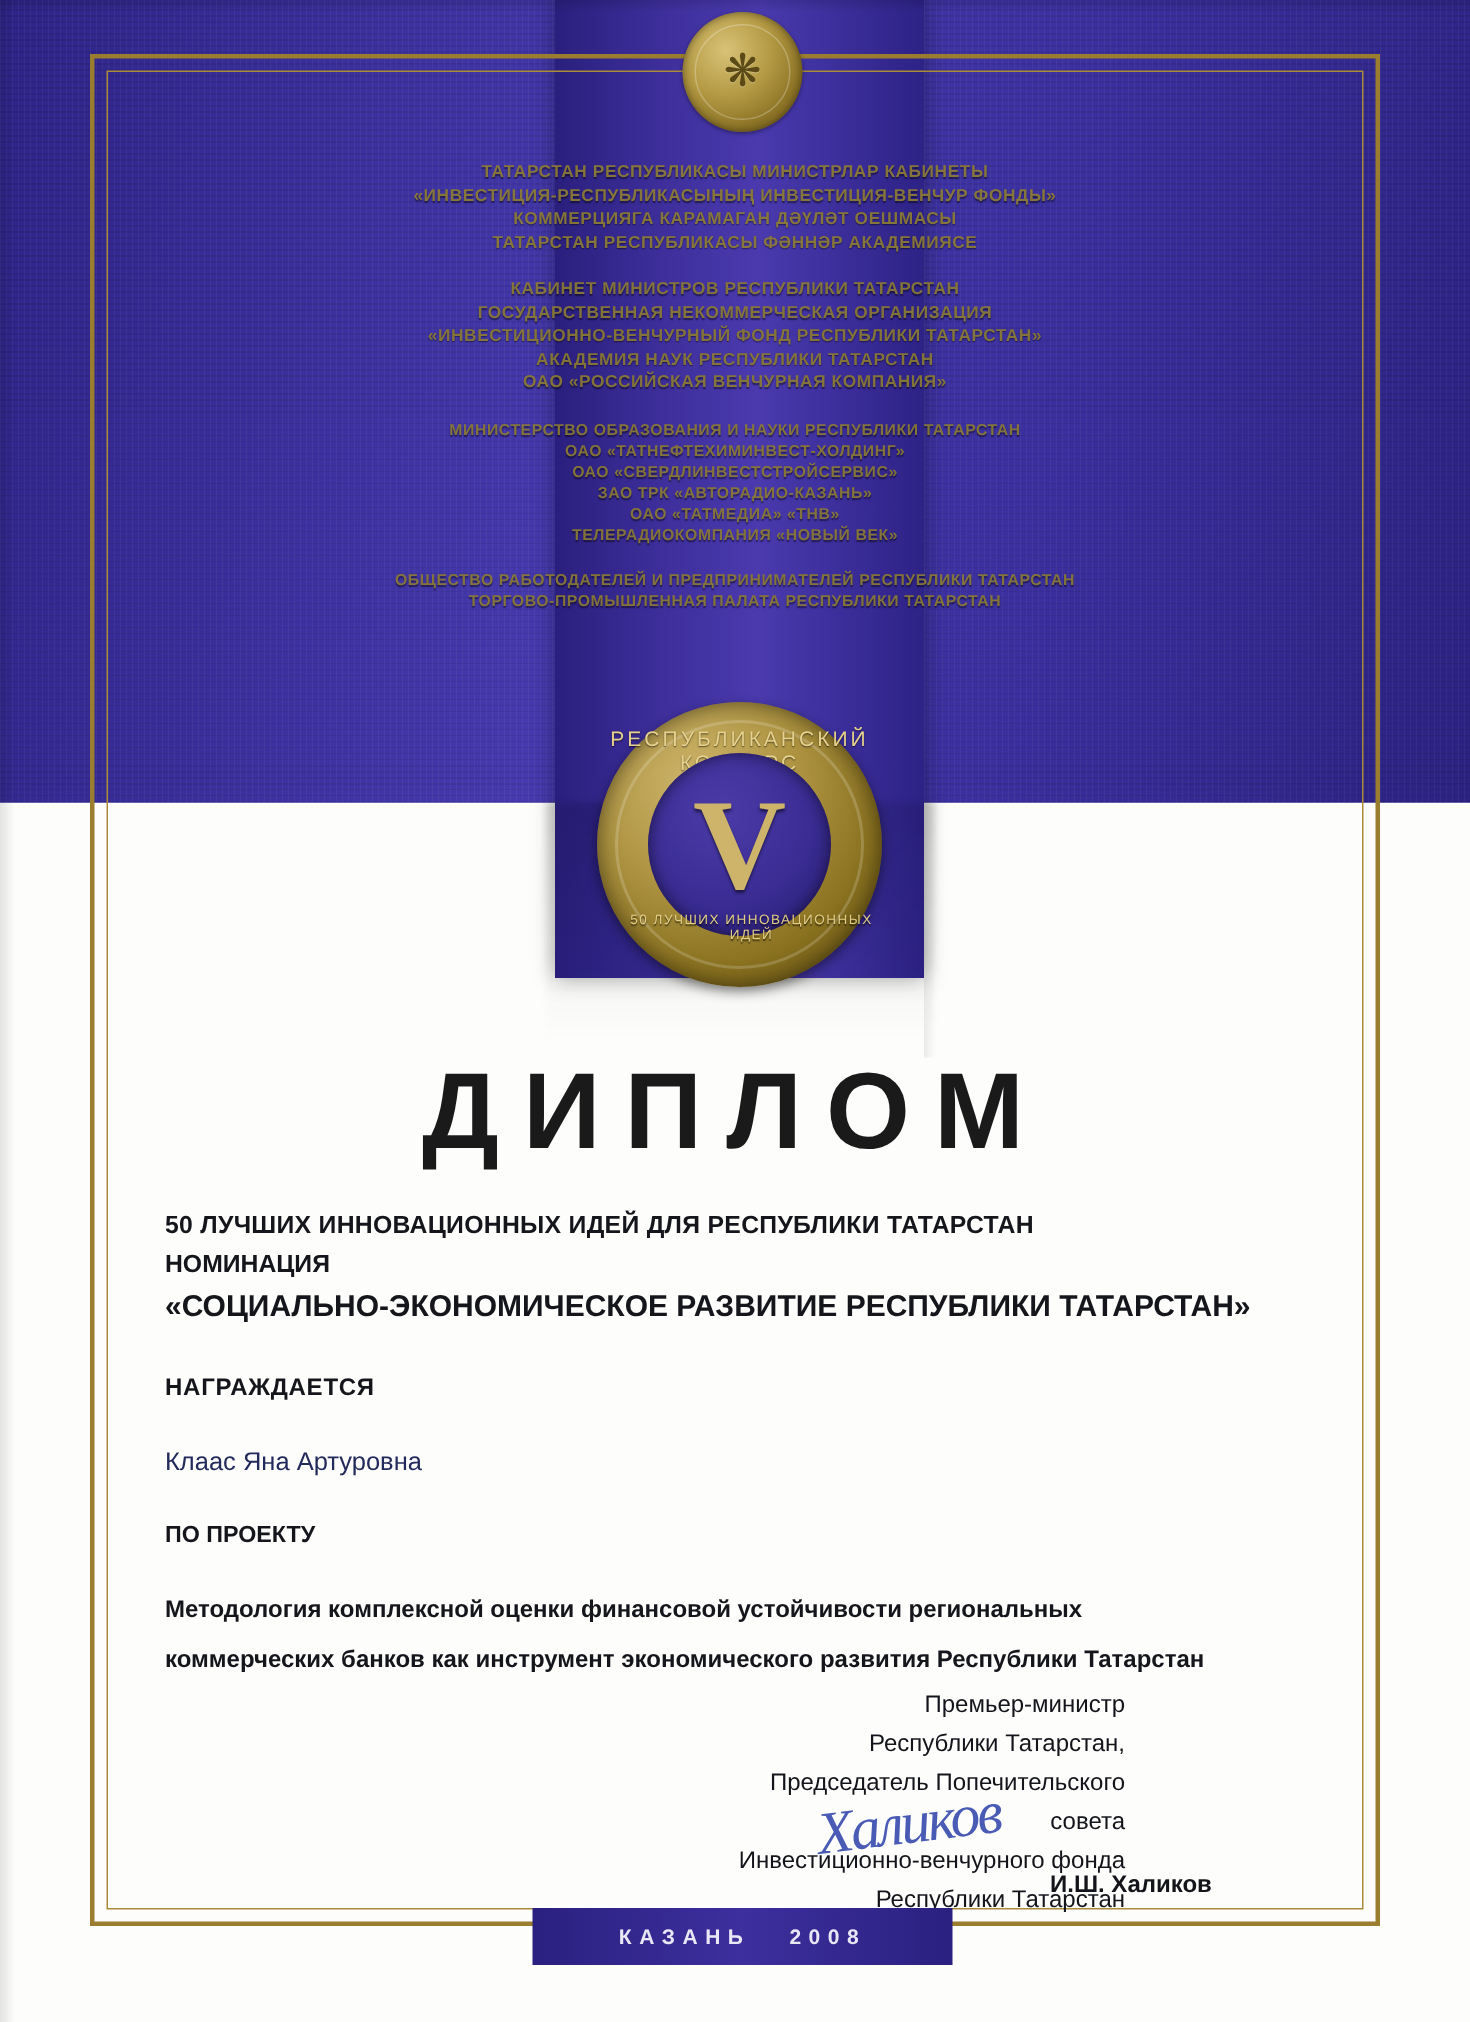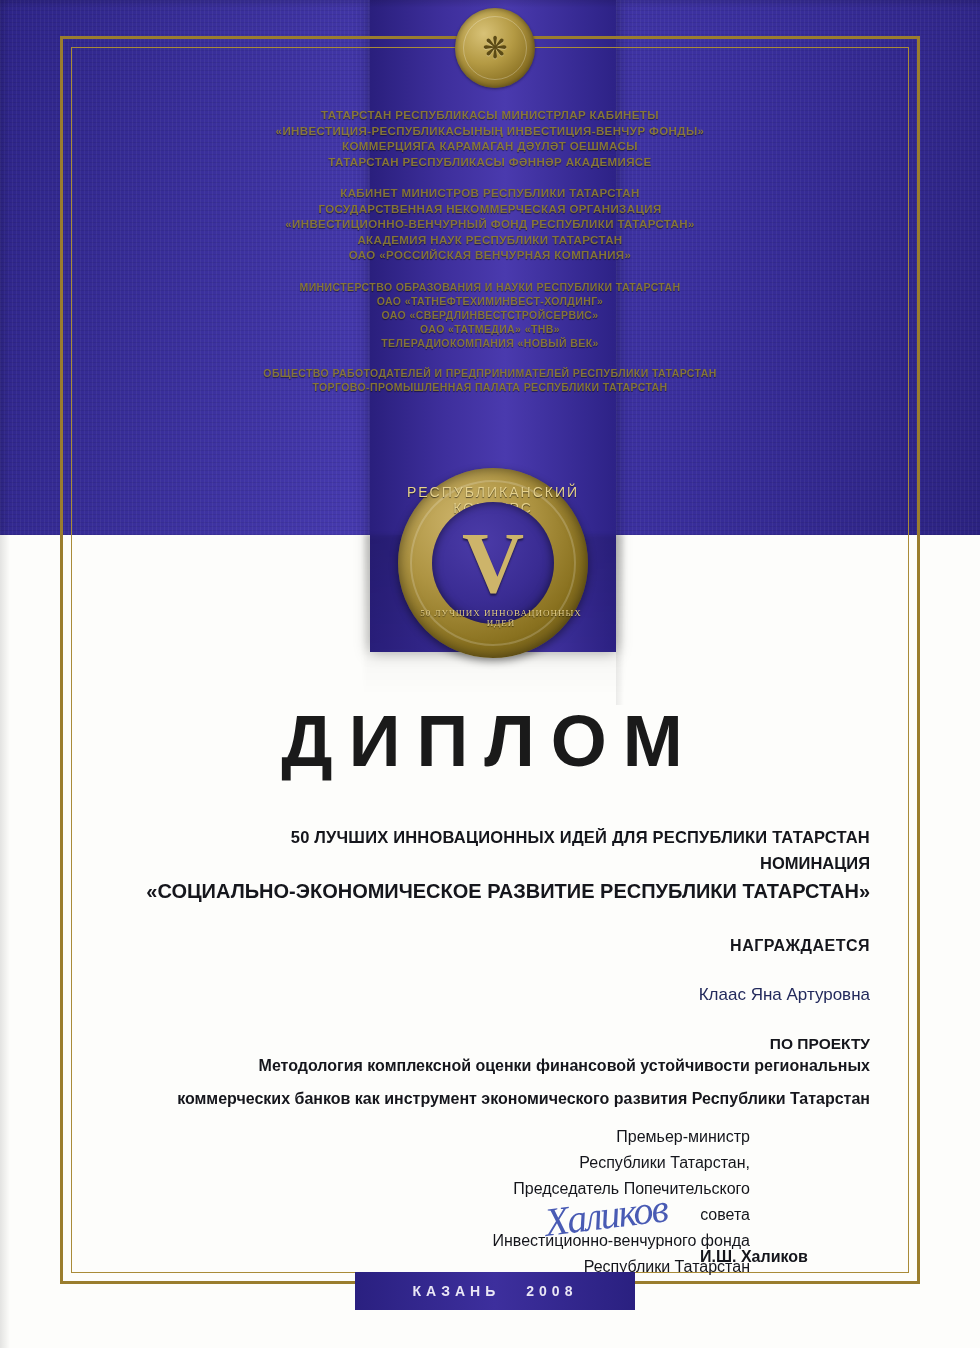--- a/index.html
+++ b/index.html
@@ -168,21 +168,20 @@
     text-shadow: 0 2px 2px rgba(0,0,0,0.5);
   }
   .medal-caption {
     position: absolute;
     left: 16px; right: 0; bottom: 30px;
     text-align: center;
     font-size: 9px;
     letter-spacing: 1px;
     color: #e2cd86;
     text-shadow: 0 1px 1px rgba(0,0,0,0.6);
-    font-family: Liberation Serif, serif;
   }
   .medal-top-arc {
     position: absolute;
     left: 0; right: 0; top: 16px;
     text-align: center;
     font-size: 14px;
     letter-spacing: 2px;
     color: #e6d28d;
     text-shadow: 0 1px 1px rgba(0,0,0,0.6);
   }
@@ -195,23 +194,23 @@
     font-size: 72px;
     font-weight: bold;
     letter-spacing: 16px;
     color: #1a1a1a;
     font-family: "Liberation Sans", sans-serif;
   }
   
   .body-block {
     position: absolute;
     left: 110px;
-    top: 828px;
+    top: 808px;
     width: 760px;
-    text-align: right;
+    text-align: left;
     color: #15161c;
   }
   .l-nomination-1 {
     font-size: 16.5px;
     font-weight: bold;
     letter-spacing: 0.2px;
     margin-bottom: 7px;
   }
   .l-nomination-2 {
     font-size: 16.5px;
@@ -230,20 +229,21 @@
     margin-bottom: 30px;
   }
   .l-recipient {
     font-size: 17px;
     color: #232a5c;
     margin-bottom: 30px;
   }
   .l-project-label {
     font-size: 15.5px;
     font-weight: bold;
+    margin-bottom: 28px;
   }
   .l-project-title {
     font-size: 16px;
     font-weight: bold;
     line-height: 25px;
     margin-bottom: 8px;
   }
   
   .sign-block {
     position: absolute;
@@ -344,20 +344,21 @@
       <div class="ln">КАБИНЕТ МИНИСТРОВ РЕСПУБЛИКИ ТАТАРСТАН</div>
       <div class="ln">ГОСУДАРСТВЕННАЯ НЕКОММЕРЧЕСКАЯ ОРГАНИЗАЦИЯ</div>
       <div class="ln">«ИНВЕСТИЦИОННО-ВЕНЧУРНЫЙ ФОНД РЕСПУБЛИКИ ТАТАРСТАН»</div>
       <div class="ln">АКАДЕМИЯ НАУК РЕСПУБЛИКИ ТАТАРСТАН</div>
       <div class="ln">ОАО «РОССИЙСКАЯ ВЕНЧУРНАЯ КОМПАНИЯ»</div>
     </div>
     <div class="grp sm">
       <div class="ln">МИНИСТЕРСТВО ОБРАЗОВАНИЯ И НАУКИ РЕСПУБЛИКИ ТАТАРСТАН</div>
       <div class="ln">ОАО «ТАТНЕФТЕХИМИНВЕСТ-ХОЛДИНГ»</div>
       <div class="ln">ОАО «СВЕРДЛИНВЕСТСТРОЙСЕРВИС»</div>
+      <div class="ln">ЗАО ТРК «АВТОРАДИО-КАЗАНЬ»</div>
       <div class="ln">ОАО «ТАТМЕДИА» «ТНВ»</div>
       <div class="ln">ТЕЛЕРАДИОКОМПАНИЯ «НОВЫЙ ВЕК»</div>
     </div>
     <div class="grp sm">
       <div class="ln">ОБЩЕСТВО РАБОТОДАТЕЛЕЙ И ПРЕДПРИНИМАТЕЛЕЙ РЕСПУБЛИКИ ТАТАРСТАН</div>
       <div class="ln">ТОРГОВО-ПРОМЫШЛЕННАЯ ПАЛАТА РЕСПУБЛИКИ ТАТАРСТАН</div>
     </div>
   </div>
 
   <div class="medal">

